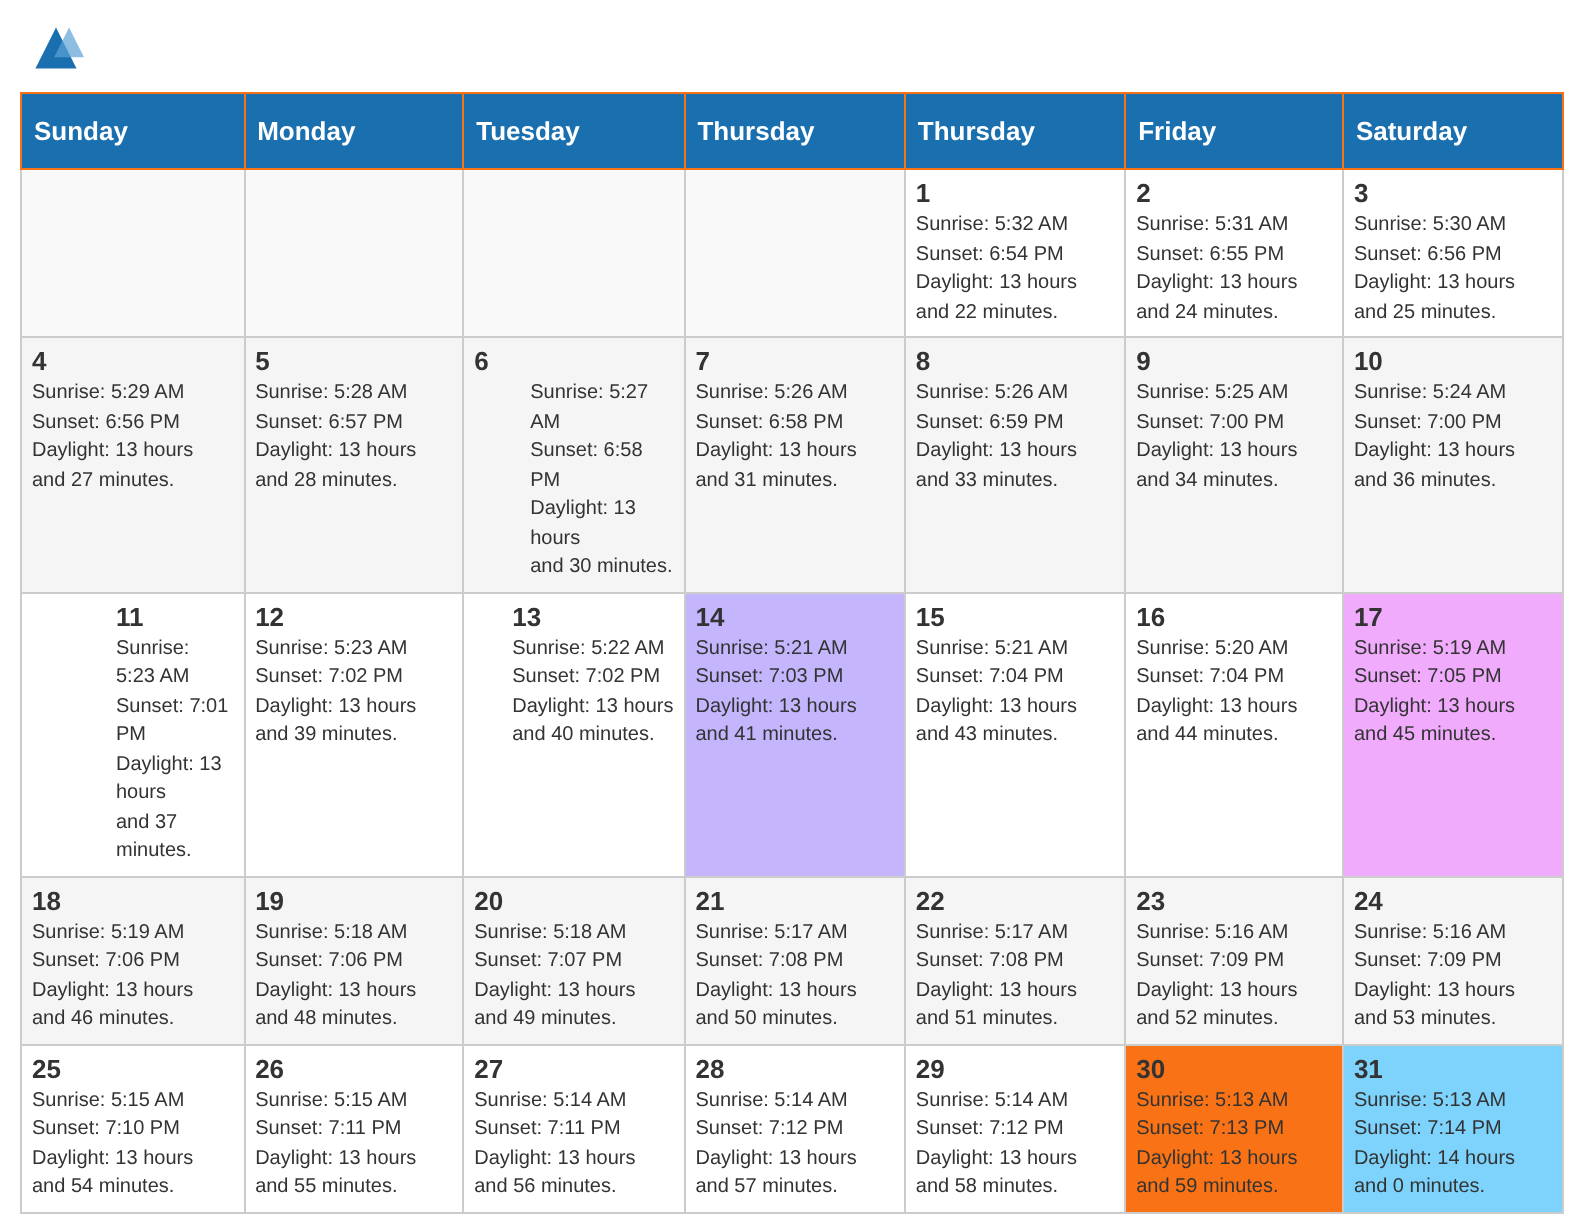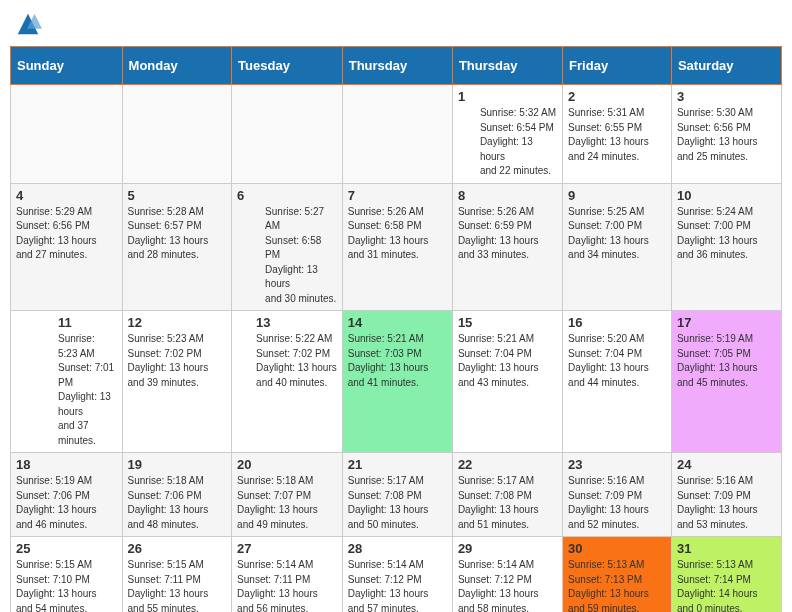--- a/index.html
+++ b/index.html
@@ -132,21 +132,21 @@
       </tr>
   </thead>
   <tbody id="calendar-body">
   <tr>
         <td class="empty-cell"></td>
         <td class="empty-cell"></td>
         <td class="empty-cell"></td>
         <td class="empty-cell"></td>
         <td style="background: rgb(255, 255, 255);">
           <span class="day-num">1</span>
-          <div class="day-info" style="white-space: pre-line; margin-left: 22px;">Sunrise: 5:32 AM
+          <div class="day-info" style="white-space: pre-line;">Sunrise: 5:32 AM
 Sunset: 6:54 PM
 Daylight: 13 hours
 and 22 minutes.</div>
         </td>
         <td style="background: rgb(255, 255, 255);">
           <span class="day-num">2</span>
           <div class="day-info" style="white-space: pre-line;">Sunrise: 5:31 AM
 Sunset: 6:55 PM
 Daylight: 13 hours
 and 24 minutes.</div>
@@ -225,21 +225,21 @@
 Daylight: 13 hours
 and 39 minutes.</div>
         </td>
         <td style="background: rgb(255, 255, 255); padding-left: 24px;">
           <span class="day-num">13</span>
           <div class="day-info" style="white-space: pre-line;">Sunrise: 5:22 AM
 Sunset: 7:02 PM
 Daylight: 13 hours
 and 40 minutes.</div>
         </td>
-        <td style="background: #86efac;">
+        <td style="background: #c4b5fd;">
           <span class="day-num">14</span>
           <div class="day-info" style="white-space: pre-line;">Sunrise: 5:21 AM
 Sunset: 7:03 PM
 Daylight: 13 hours
 and 41 minutes.</div>
         </td>
         <td style="background: rgb(255, 255, 255);">
           <span class="day-num">15</span>
           <div class="day-info" style="white-space: pre-line;">Sunrise: 5:21 AM
 Sunset: 7:04 PM
@@ -348,21 +348,21 @@
 Daylight: 13 hours
 and 58 minutes.</div>
         </td>
         <td style="background: #f97316;">
           <span class="day-num">30</span>
           <div class="day-info" style="white-space: pre-line;">Sunrise: 5:13 AM
 Sunset: 7:13 PM
 Daylight: 13 hours
 and 59 minutes.</div>
         </td>
-        <td style="background: #bef264; margin-top: 21px;">
+        <td style="background: #7dd3fc; margin-top: 21px;">
           <span class="day-num">31</span>
           <div class="day-info" style="white-space: pre-line;">Sunrise: 5:13 AM
 Sunset: 7:14 PM
 Daylight: 14 hours
 and 0 minutes.</div>
         </td>
       </tr>
     </tbody>
 </table>
 

